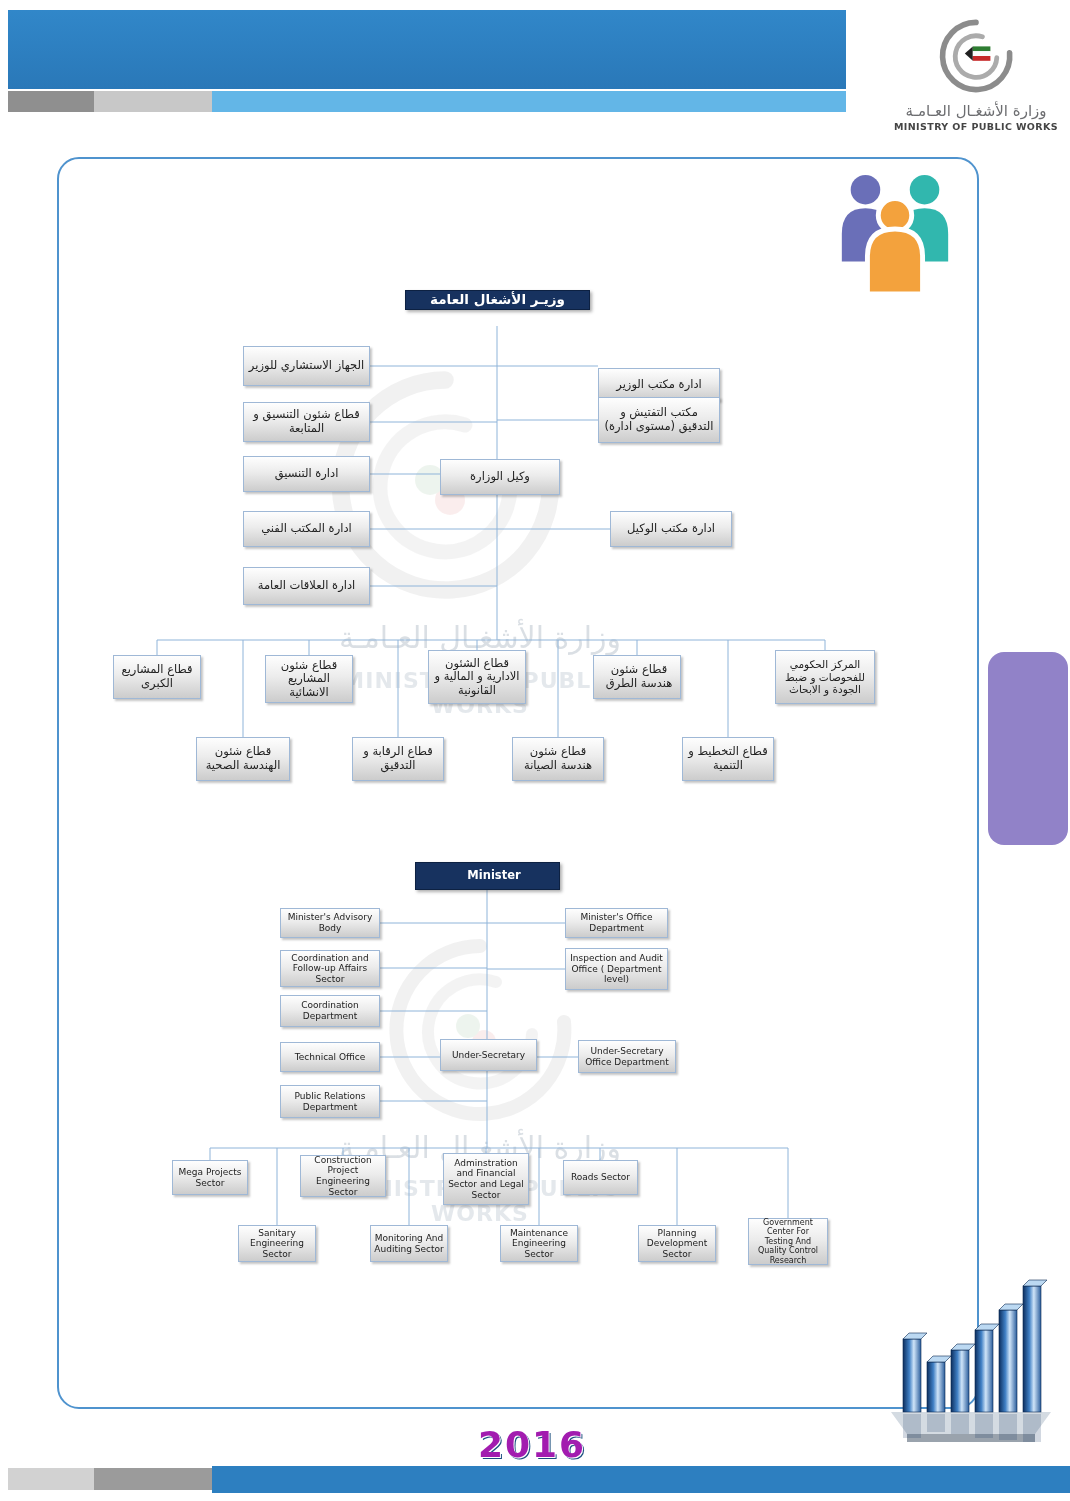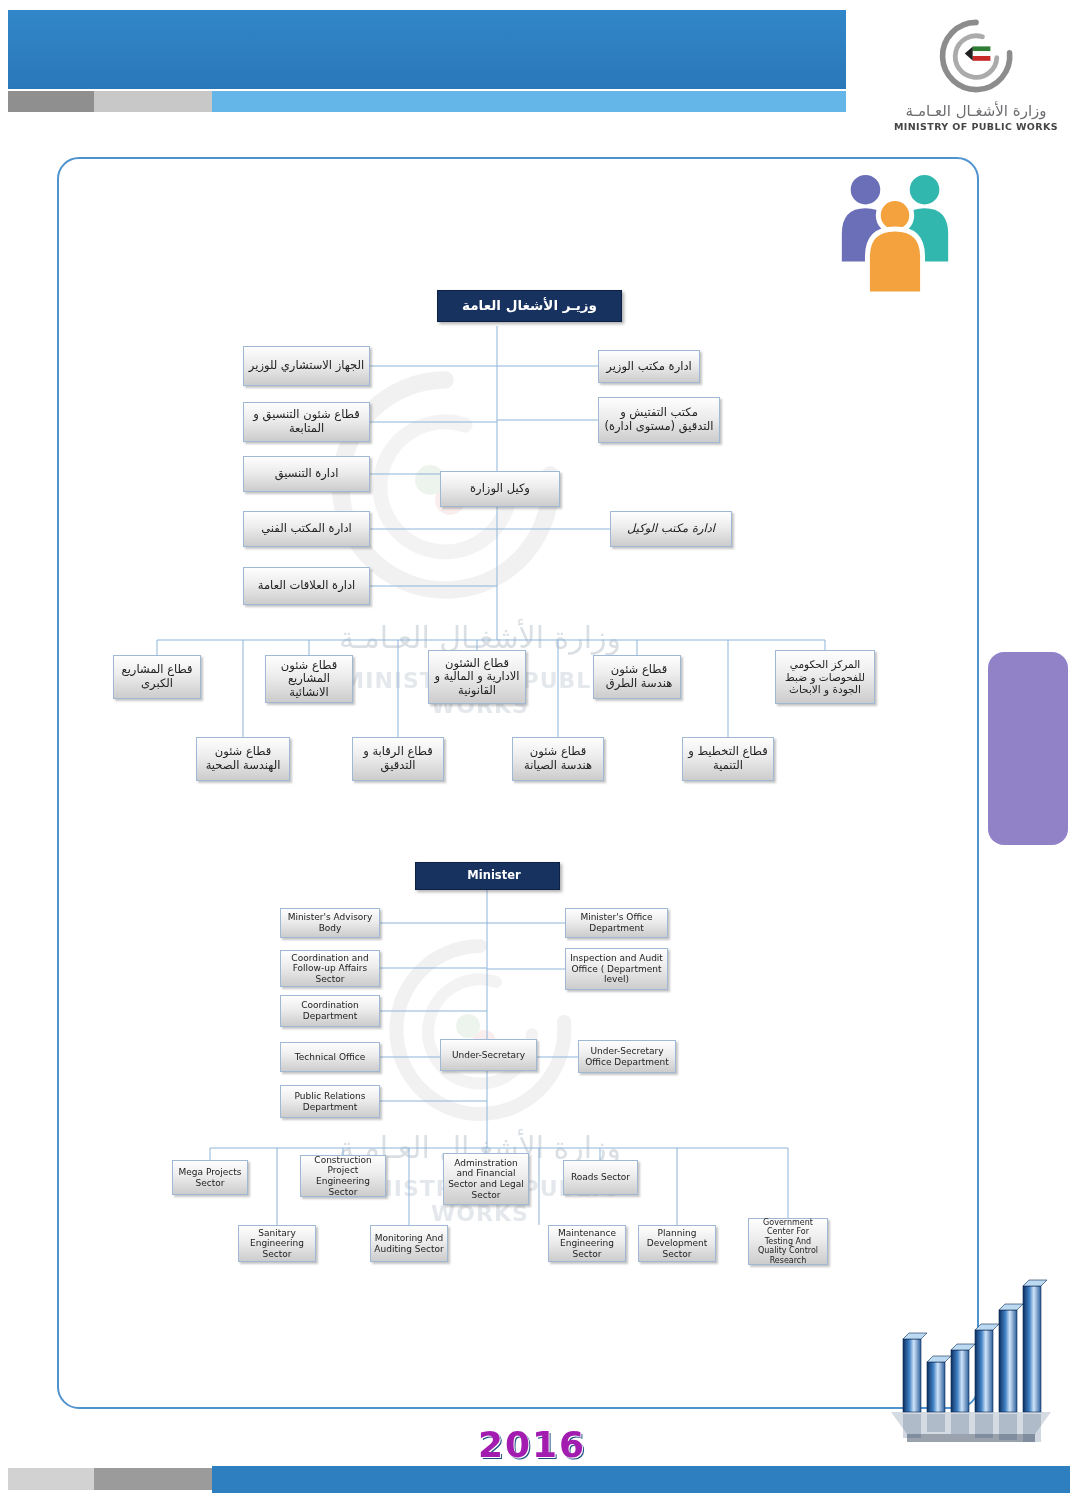--- a/index.html
+++ b/index.html
@@ -135,33 +135,33 @@
       <line x1="486" y1="1148" x2="486" y2="1153"></line>
       <line x1="600" y1="1148" x2="600" y2="1160"></line>
       <line x1="277" y1="1148" x2="277" y2="1225"></line>
       <line x1="409" y1="1148" x2="409" y2="1225"></line>
       <line x1="539" y1="1148" x2="539" y2="1225"></line>
       <line x1="677" y1="1148" x2="677" y2="1225"></line>
       <line x1="788" y1="1148" x2="788" y2="1218"></line>
     </g>
   </svg>
 
-  <div class="obox ar navy root-ar" style="left:405px;top:290px;width:185px;height:32px;margin-left:32px;">وزيـر الأشغال العامة</div>
+  <div class="obox ar navy root-ar" style="left:405px;top:290px;width:185px;height:20px;">وزيـر الأشغال العامة</div>
 
   <div class="obox ar" style="left:243px;top:346px;width:127px;height:40px;">الجهاز الاستشاري للوزير</div>
   <div class="obox ar" style="left:243px;top:402px;width:127px;height:40px;">قطاع شئون التنسيق و المتابعة</div>
   <div class="obox ar" style="left:243px;top:456px;width:127px;height:36px;">ادارة التنسيق</div>
   <div class="obox ar" style="left:243px;top:511px;width:127px;height:36px;">ادارة المكتب الفني</div>
   <div class="obox ar" style="left:243px;top:567px;width:127px;height:38px;">ادارة العلاقات العامة</div>
 
-  <div class="obox ar" style="left:598px;top:350px;width:102px;height:33px;">ادارة مكتب الوزير</div>
+  <div class="obox ar" style="left:598px;top:368px;width:122px;height:33px;">ادارة مكتب الوزير</div>
   <div class="obox ar" style="left:598px;top:397px;width:122px;height:46px;">مكتب التفتيش و التدقيق (مستوى ادارة)</div>
-  <div class="obox ar" style="left:610px;top:511px;width:122px;height:36px;font-style:italic;">ادارة مكتب الوكيل</div>
-
-  <div class="obox ar" style="left:440px;top:459px;width:120px;height:36px;margin-top:12px;">وكيل الوزارة</div>
+  <div class="obox ar" style="left:610px;top:511px;width:122px;height:36px;">ادارة مكتب الوكيل</div>
+
+  <div class="obox ar" style="left:440px;top:459px;width:120px;height:36px;">وكيل الوزارة</div>
 
   <div class="obox ar" style="left:113px;top:655px;width:88px;height:44px;">قطاع المشاريع الكبرى</div>
   <div class="obox ar" style="left:265px;top:655px;width:88px;height:48px;">قطاع شئون المشاريع الانشائية</div>
   <div class="obox ar" style="left:428px;top:650px;width:98px;height:54px;">قطاع الشئون الادارية و المالية و القانونية</div>
   <div class="obox ar" style="left:593px;top:655px;width:88px;height:44px;padding-left:7px;">قطاع شئون هندسة الطرق</div>
   <div class="obox ar" style="left:775px;top:650px;width:100px;height:54px;font-size:10.5px;">المركز الحكومي للفحوصات و ضبط الجودة و الابحاث</div>
 
   <div class="obox ar" style="left:196px;top:737px;width:94px;height:44px;">قطاع شئون الهندسة الصحية</div>
   <div class="obox ar" style="left:352px;top:737px;width:92px;height:44px;">قطاع الرقابة و التدقيق</div>
   <div class="obox ar" style="left:512px;top:737px;width:92px;height:44px;">قطاع شئون هندسة الصيانة</div>
@@ -181,21 +181,21 @@
 
   <div class="obox en" style="left:440px;top:997px;width:97px;height:32px;margin-top:42px;">Under-Secretary</div>
 
   <div class="obox en" style="left:172px;top:1160px;width:76px;height:35px;">Mega Projects Sector</div>
   <div class="obox en" style="left:300px;top:1155px;width:86px;height:42px;">Construction Project Engineering Sector</div>
   <div class="obox en" style="left:443px;top:1153px;width:86px;height:52px;">Adminstration and Financial Sector and  Legal Sector</div>
   <div class="obox en" style="left:563px;top:1160px;width:75px;height:35px;">Roads Sector</div>
 
   <div class="obox en" style="left:238px;top:1225px;width:78px;height:37px;">Sanitary Engineering Sector</div>
   <div class="obox en" style="left:370px;top:1225px;width:78px;height:37px;">Monitoring And Auditing Sector</div>
-  <div class="obox en" style="left:500px;top:1225px;width:78px;height:37px;margin-left:48px;">Maintenance Engineering Sector</div>
+  <div class="obox en" style="left:500px;top:1225px;width:78px;height:37px;">Maintenance Engineering Sector</div>
   <div class="obox en" style="left:638px;top:1225px;width:78px;height:37px;">Planning Development Sector</div>
   <div class="obox en" style="left:748px;top:1218px;width:80px;height:47px;font-size:8px;">Government Center For Testing And Quality Control Research</div>
 
   <div class="abs" style="left:885px;top:1262px;z-index:4;">
     <svg viewBox="0 0 172 185" width="172" height="185">
       <defs>
         <linearGradient id="barGrad" x1="0" y1="0" x2="1" y2="0">
           <stop offset="0" stop-color="#0c2e5e"></stop>
           <stop offset="0.35" stop-color="#3f7fc4"></stop>
           <stop offset="0.6" stop-color="#cfe4f8"></stop>

